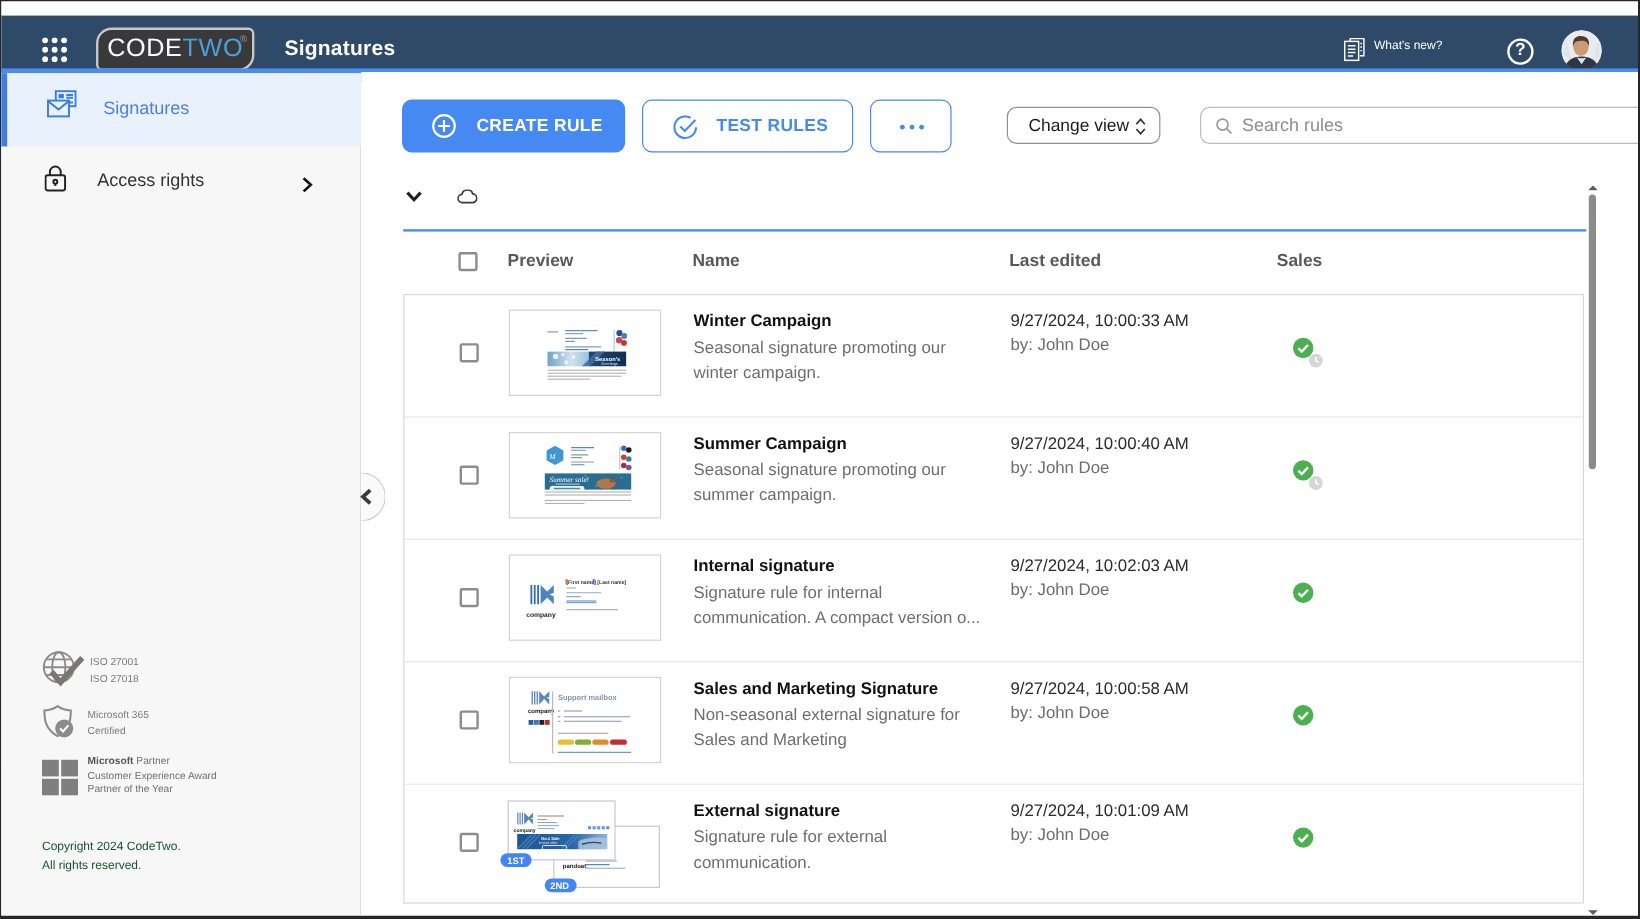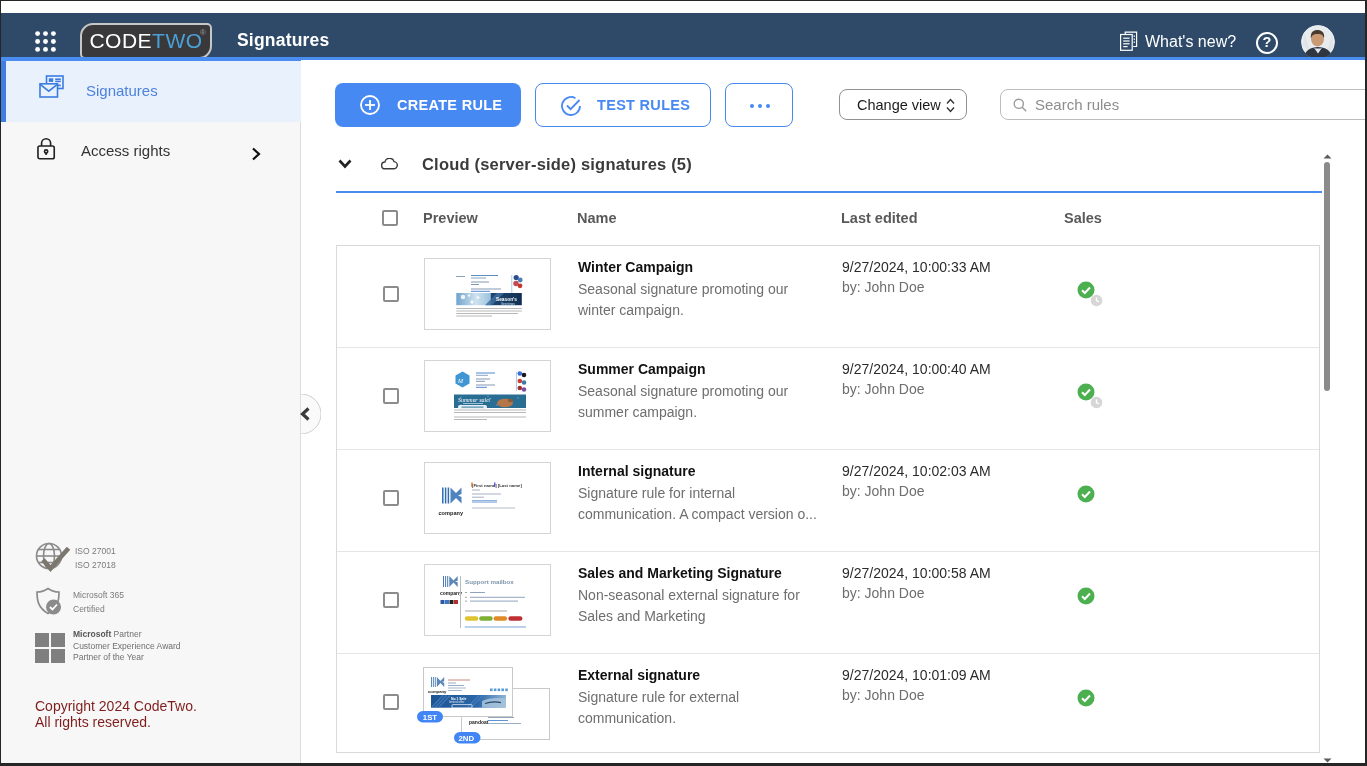--- a/index.html
+++ b/index.html
@@ -8,21 +8,21 @@
 #frame { position:absolute; left:0; top:0; width:1367px; height:766px; border:1px solid #262626; border-right-width:2px; border-bottom-width:3px; overflow:hidden; background:#fff; }
 
 #topbar { position:absolute; left:0; top:12px; width:100%; height:56px; background:#2e4a68; }
 #accent { position:absolute; left:0; top:56px; width:100%; height:4px; background:#4a8df0; }
 #gridicon { position:absolute; left:34px; top:18px; width:21px; height:21px; }
 #logo { position:absolute; left:79px; top:10px; width:132px; height:36px; background:#39393b; border:2px solid #c7c7c7; border-radius:13px 5px 13px 5px; color:#fff; font-size:21px; letter-spacing:0.5px; text-align:center; line-height:32px; font-weight:400; }
 #logo .two { color:#4aa0d8; }
 #logo .reg { position:absolute; right:4px; top:4px; font-size:8px; color:#9a9a9a; letter-spacing:0; line-height:8px; }
 #pagetitle { position:absolute; left:236px; top:17px; font-size:17.5px; font-weight:700; color:#fff; letter-spacing:0.2px; }
 #wnicon { position:absolute; left:1118px; top:18px; }
-#wntext { position:absolute; left:1144px; top:20px; color:#fff; font-size:16px; }
+#wntext { position:absolute; left:1144px; top:20px; color:#fff; font-size:10px; }
 #helpcircle { position:absolute; left:1255px; top:19px; width:22px; height:22px; border:2px solid #fff; border-radius:50%; color:#fff; font-size:14.5px; font-weight:700; text-align:center; line-height:17.5px; }
 #avatar { position:absolute; left:1300px; top:12px; width:34px; height:34px; border-radius:50%; overflow:hidden; }
 
 #sidebar { position:absolute; left:0; top:60px; width:300px; height:703px; background:#f7f7f7; border-right:1px solid #dcdcdc; }
 .navitem { position:absolute; left:0; width:300px; height:61px; }
 #nav-sig { top:0; background:#e9f1fd; border-left:5px solid #3f7ee0; }
 #nav-acc { top:61px;padding-left:32px; }
 .navicon { position:absolute; left:34px; top:15px; }
 #nav-sig .navlabel { position:absolute; left:80px; top:21px; font-size:15px; color:#4c82dc; }
 #nav-acc .navlabel { position:absolute; left:80px; top:20px; font-size:15px; color:#333; }
@@ -30,21 +30,21 @@
 #collapse { position:absolute; left:281px; top:393px; width:39px; height:40px; z-index:30; }
 
 .badge { position:absolute; color:#7d7d7d; }
 .badgetxt { font-size:8.5px; color:#7b7b7b; line-height:13.5px; white-space:nowrap; }
 #iso { left:34px; top:481px; }
 #iso .badgetxt { position:absolute; left:40px; top:3px; }
 #m365 { left:34px; top:526px; }
 #m365 .badgetxt { position:absolute; left:38px; top:2px; }
 #mslogo { left:34px; top:572px; }
 #mslogo .badgetxt { position:absolute; left:38px; top:-4px; font-size:8.5px; line-height:11.7px; color:#6f6f6f; }
-#copyright { position:absolute; left:34px; top:637px; font-size:14px; color:#7f1d1d; line-height:16px; }
+#copyright { position:absolute; left:34px; top:637px; font-size:10px; color:#14532d; line-height:16px; }
 
 #main { position:absolute; left:300px; top:59px; width:1064px; height:704px; background:#fff; }
 .btn { position:absolute; top:23px; height:44px; border-radius:8px; font-size:14.5px; font-weight:700; letter-spacing:0.3px; }
 #btn-create { left:34px; width:186px; background:#4789f2; color:#fff; }
 #btn-test { left:234px; width:176px; background:#fff; border:1px solid #4789f2; color:#4789f2; }
 #btn-more { left:424px; width:68px; background:#fff; border:1px solid #4789f2; color:#4789f2; }
 .btn .ic { position:absolute; left:24px; top:11px; }
 #btn-create .lbl { position:absolute; left:62px; top:14px; }
 #btn-test .lbl { position:absolute; left:61px; top:13px; }
 
@@ -233,21 +233,20 @@
       <div class="ph">Search rules</div>
     </div>
 
     <div id="sechdr">
       <svg width="14" height="10" viewBox="0 0 14 10" style="position:absolute; left:37px; top:9px;">
         <path d="M1.5 1.5 L7 7.5 L12.5 1.5" fill="none" stroke="#222" stroke-width="2.6"></path>
       </svg>
       <svg width="17" height="12" viewBox="0 0 17 12" style="position:absolute; left:80px; top:8px;">
         <path d="M4.2 10.8 a3.4 3.4 0 0 1 -0.3 -6.8 a4.7 4.7 0 0 1 9.1 -0.4 a3.1 3.1 0 0 1 -0.6 7.2 Z" fill="none" stroke="#3a3a3a" stroke-width="1.4"></path>
       </svg>
-      <div id="sectitle">Cloud (server-side) signatures (5)</div>
     </div>
     <div id="secline"></div>
 
     <div id="thead">
       <div class="hcb"></div>
       <div class="h1">Preview</div>
       <div class="h2">Name</div>
       <div class="h3">Last edited</div>
       <div class="h4">Sales</div>
     </div>

